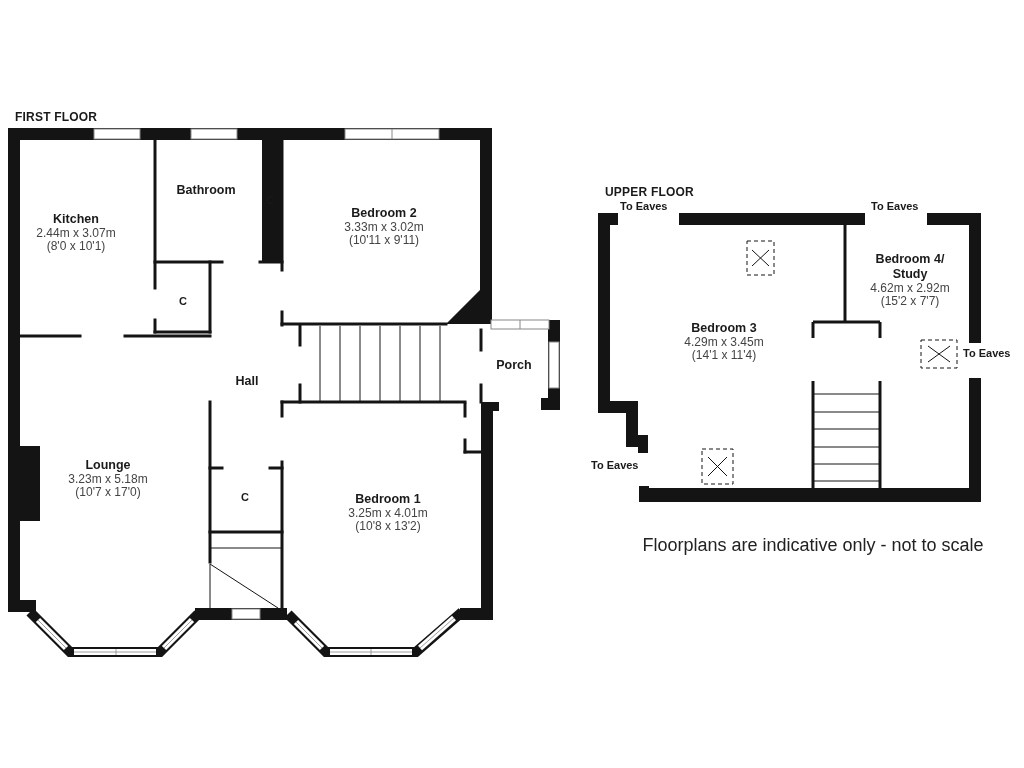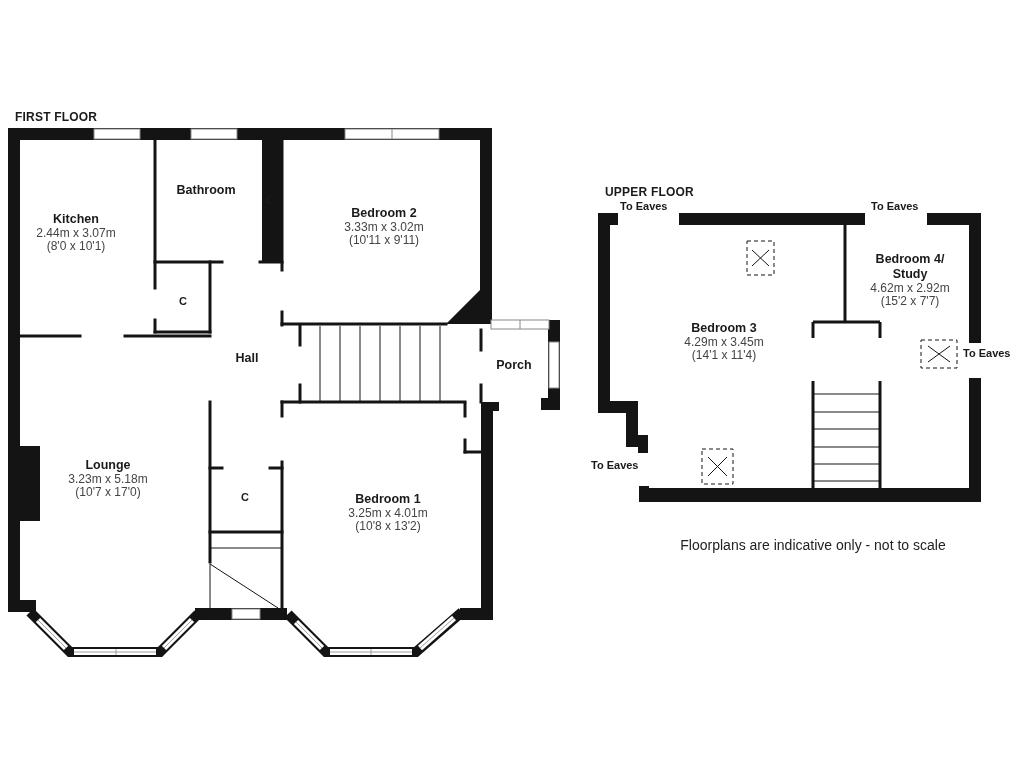--- a/index.html
+++ b/index.html
@@ -5,21 +5,21 @@
   html, body { margin: 0; padding: 0; background: #ffffff; }
   body { width: 1024px; height: 768px; position: relative; overflow: hidden;
          font-family: "Liberation Sans", sans-serif; color: #1a1a1a; }
   .plan { position: absolute; left: 0; top: 0; }
   .floor-title { position: absolute; font-weight: bold; font-size: 12px; color: #1a1a1a; letter-spacing: 0.2px; padding-left: 8px; }
   .room { position: absolute; text-align: center; transform: translateX(-50%); white-space: nowrap; }
   .room .name { font-weight: bold; font-size: 12.5px; color: #1a1a1a; line-height: 15px; }
   .room .dim  { font-size: 12px; color: #444; line-height: 13px; }
   .lbl { position: absolute; font-weight: bold; font-size: 11px; color: #1a1a1a; white-space: nowrap; }
   .note { position: absolute; left: 813px; top: 536px; transform: translateX(-50%); text-align: center; white-space: nowrap; }
-  .note .n1 { font-size: 14px; color: #222; line-height: 19px; }
+  .note .n1 { font-size: 18px; color: #222; line-height: 19px; }
   .note .n2 { font-size: 14px; color: #4a4870; line-height: 19px; }
   .note .n2 svg { vertical-align: -2px; margin-left: 3px; }
 </style>
 </head>
 <body>
 
 <svg class="plan" width="1024" height="768" viewBox="0 0 1024 768">
   <g fill="#141414" stroke="none">
 
     <rect x="8" y="128" width="484" height="12"></rect>
@@ -195,21 +195,21 @@
   <div class="dim">(8'0 x 10'1)</div>
 </div>
 <div class="room" style="left:206px; top:183px;">
   <div class="name">Bathroom</div>
 </div>
 <div class="room" style="left:384px; top:206px;">
   <div class="name">Bedroom 2</div>
   <div class="dim">3.33m x 3.02m</div>
   <div class="dim">(10'11 x 9'11)</div>
 </div>
-<div class="room" style="left:247px; top:351px;">
+<div class="room" style="left:247px; top:374px;">
   <div class="name">Hall</div>
 </div>
 <div class="room" style="left:514px; top:358px;">
   <div class="name">Porch</div>
 </div>
 <div class="room" style="left:108px; top:458px;">
   <div class="name">Lounge</div>
   <div class="dim">3.23m x 5.18m</div>
   <div class="dim">(10'7 x 17'0)</div>
 </div>

